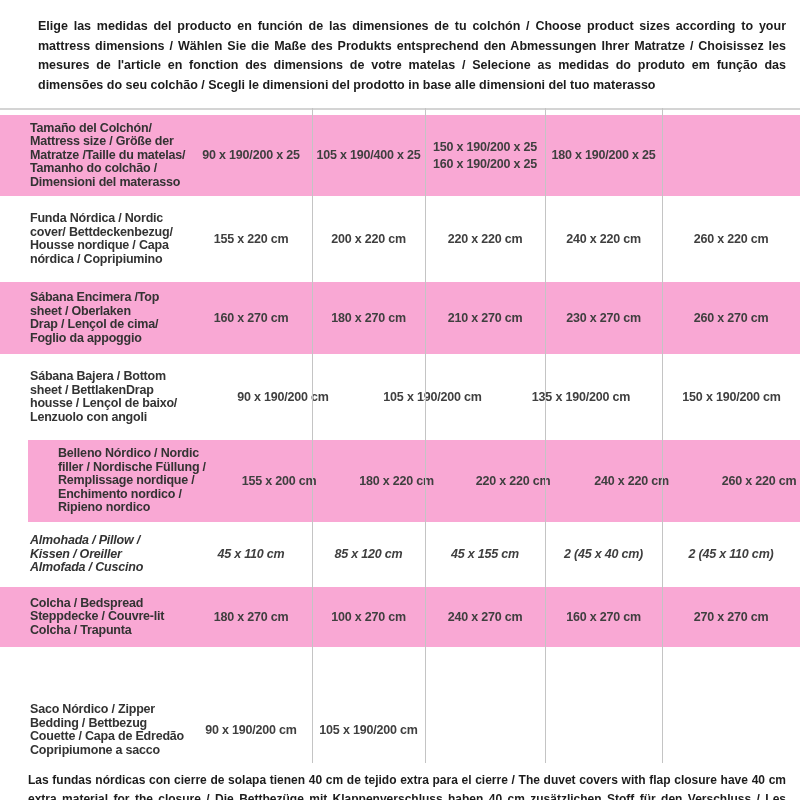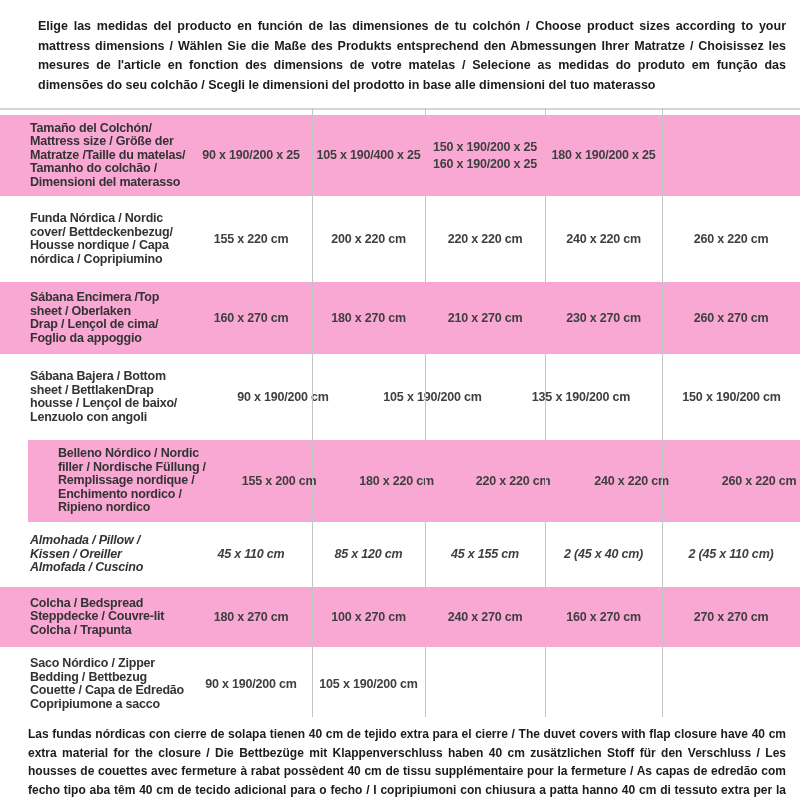--- a/index.html
+++ b/index.html
@@ -32,21 +32,21 @@
     align-items:center;
   }
   .row.shaded{background:#f9a8d4;}
   .row:nth-of-type(1){height:81px;}
   .row:nth-of-type(2){height:78px;}
   .row:nth-of-type(3){height:72px;}
   .row:nth-of-type(4){height:78px;gap:32px;}
   .row:nth-of-type(5){height:82px;margin-left:28px;}
   .row:nth-of-type(6){height:57px;font-style:italic;}
   .row:nth-of-type(7){height:60px;}
-  .row:nth-of-type(8){height:66px;}
+  .row:nth-of-type(8){height:66px;margin-top:46px;}
 
   .label-cell{
     padding-left:30px;
     font-size:12.5px;font-weight:bold;line-height:13.5px;
     color:#333333;white-space:pre-line;letter-spacing:-0.2px;
   }
   .value-cell{
     font-size:12.5px;font-weight:bold;line-height:17px;
     color:#3f3f3f;text-align:center;white-space:pre-line;
     letter-spacing:-0.2px;

